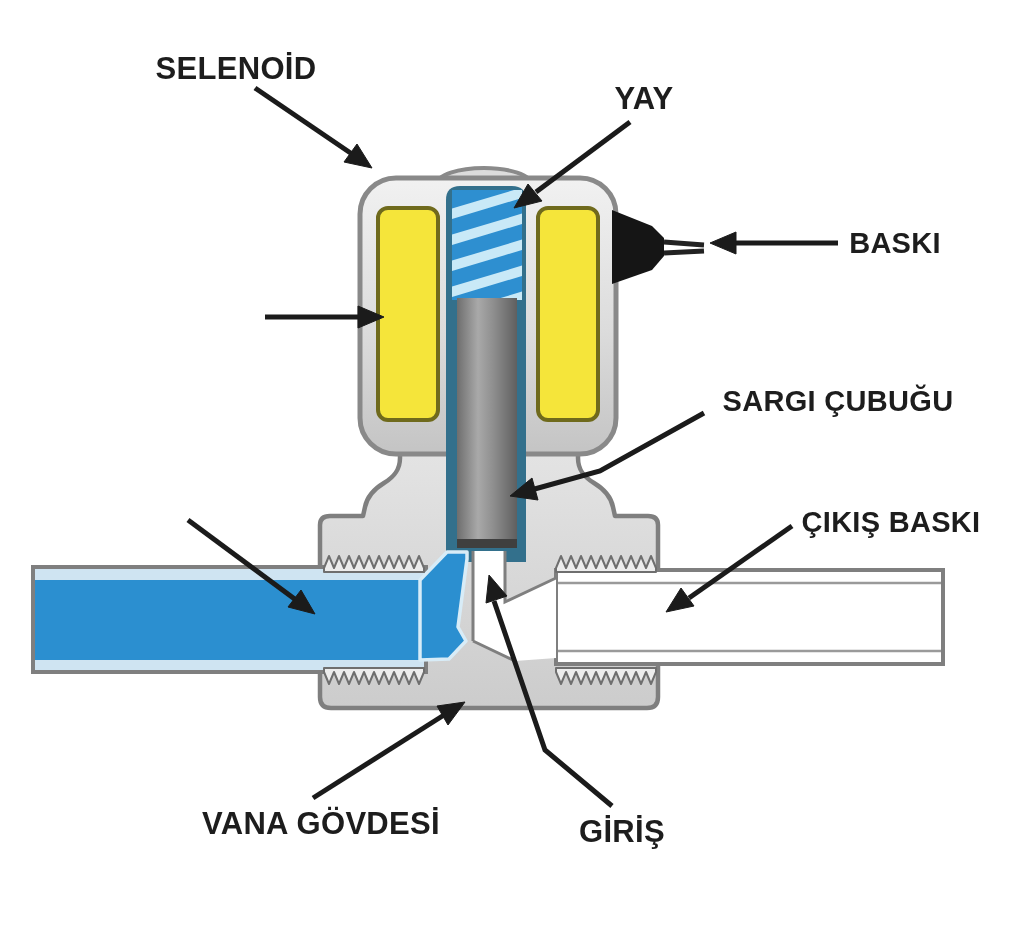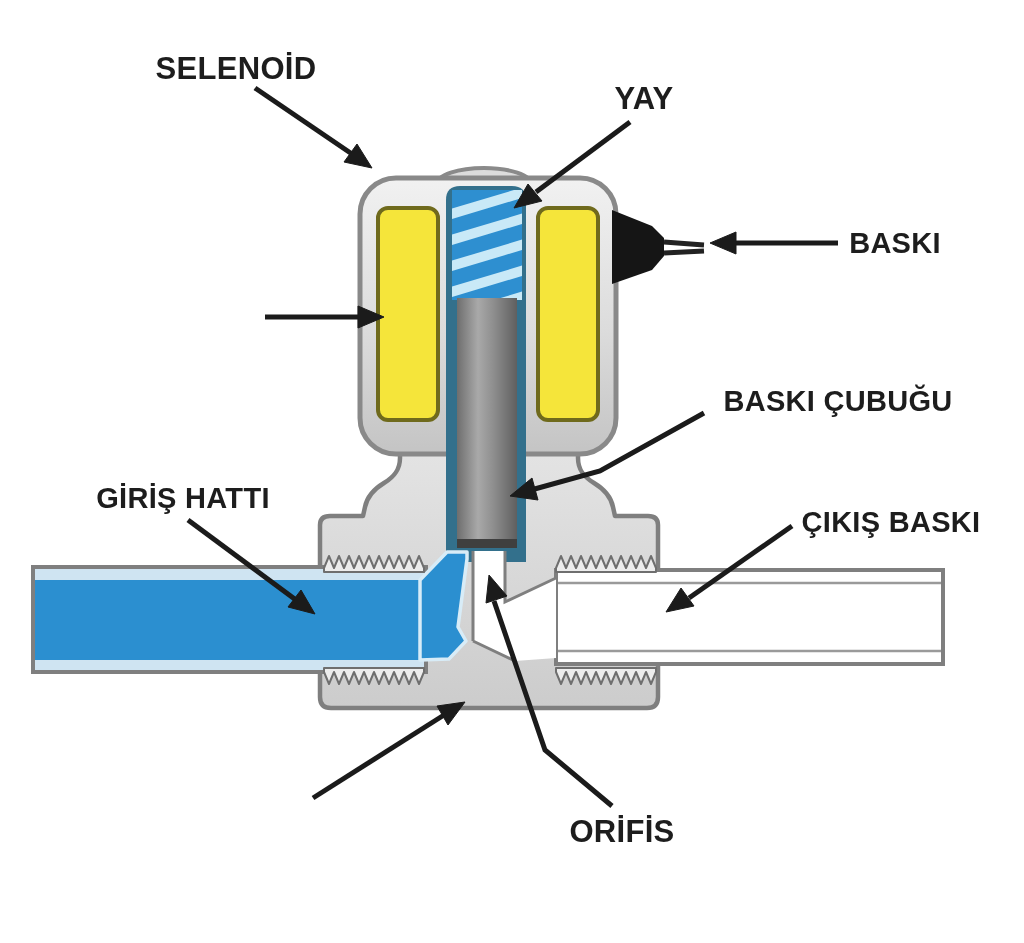--- a/index.html
+++ b/index.html
@@ -140,17 +140,17 @@
       <g>
         <polyline points="612,806 545,750 494,601" fill="none"></polyline>
         <polygon points="489,575 507,596 486,603" stroke-width="1"></polygon>
       </g>
     </g>
   </svg>
 
   <div class="lbl big" style="left:236px;top:69px">SELENOİD</div>
   <div class="lbl big" style="left:644px;top:99px">YAY</div>
   <div class="lbl" style="left:895px;top:243px">BASKI</div>
-  <div class="lbl" style="left:838px;top:401px">BASKI ÇUBUĞU</div>
-  <div class="lbl" style="left:183px;top:498px">GİRİŞ HATTI</div>
+  <div class="lbl" style="left:838px;top:401px">SARGI ÇUBUĞU</div>
   <div class="lbl" style="left:891px;top:522px">ÇIKIŞ BASKI</div>
-  <div class="lbl big" style="left:622px;top:832px">ORİFİS</div>
+  <div class="lbl big" style="left:321px;top:824px">VANA GÖVDESİ</div>
+  <div class="lbl big" style="left:622px;top:832px">GİRİŞ</div>
 </div>
 
 </body></html>

